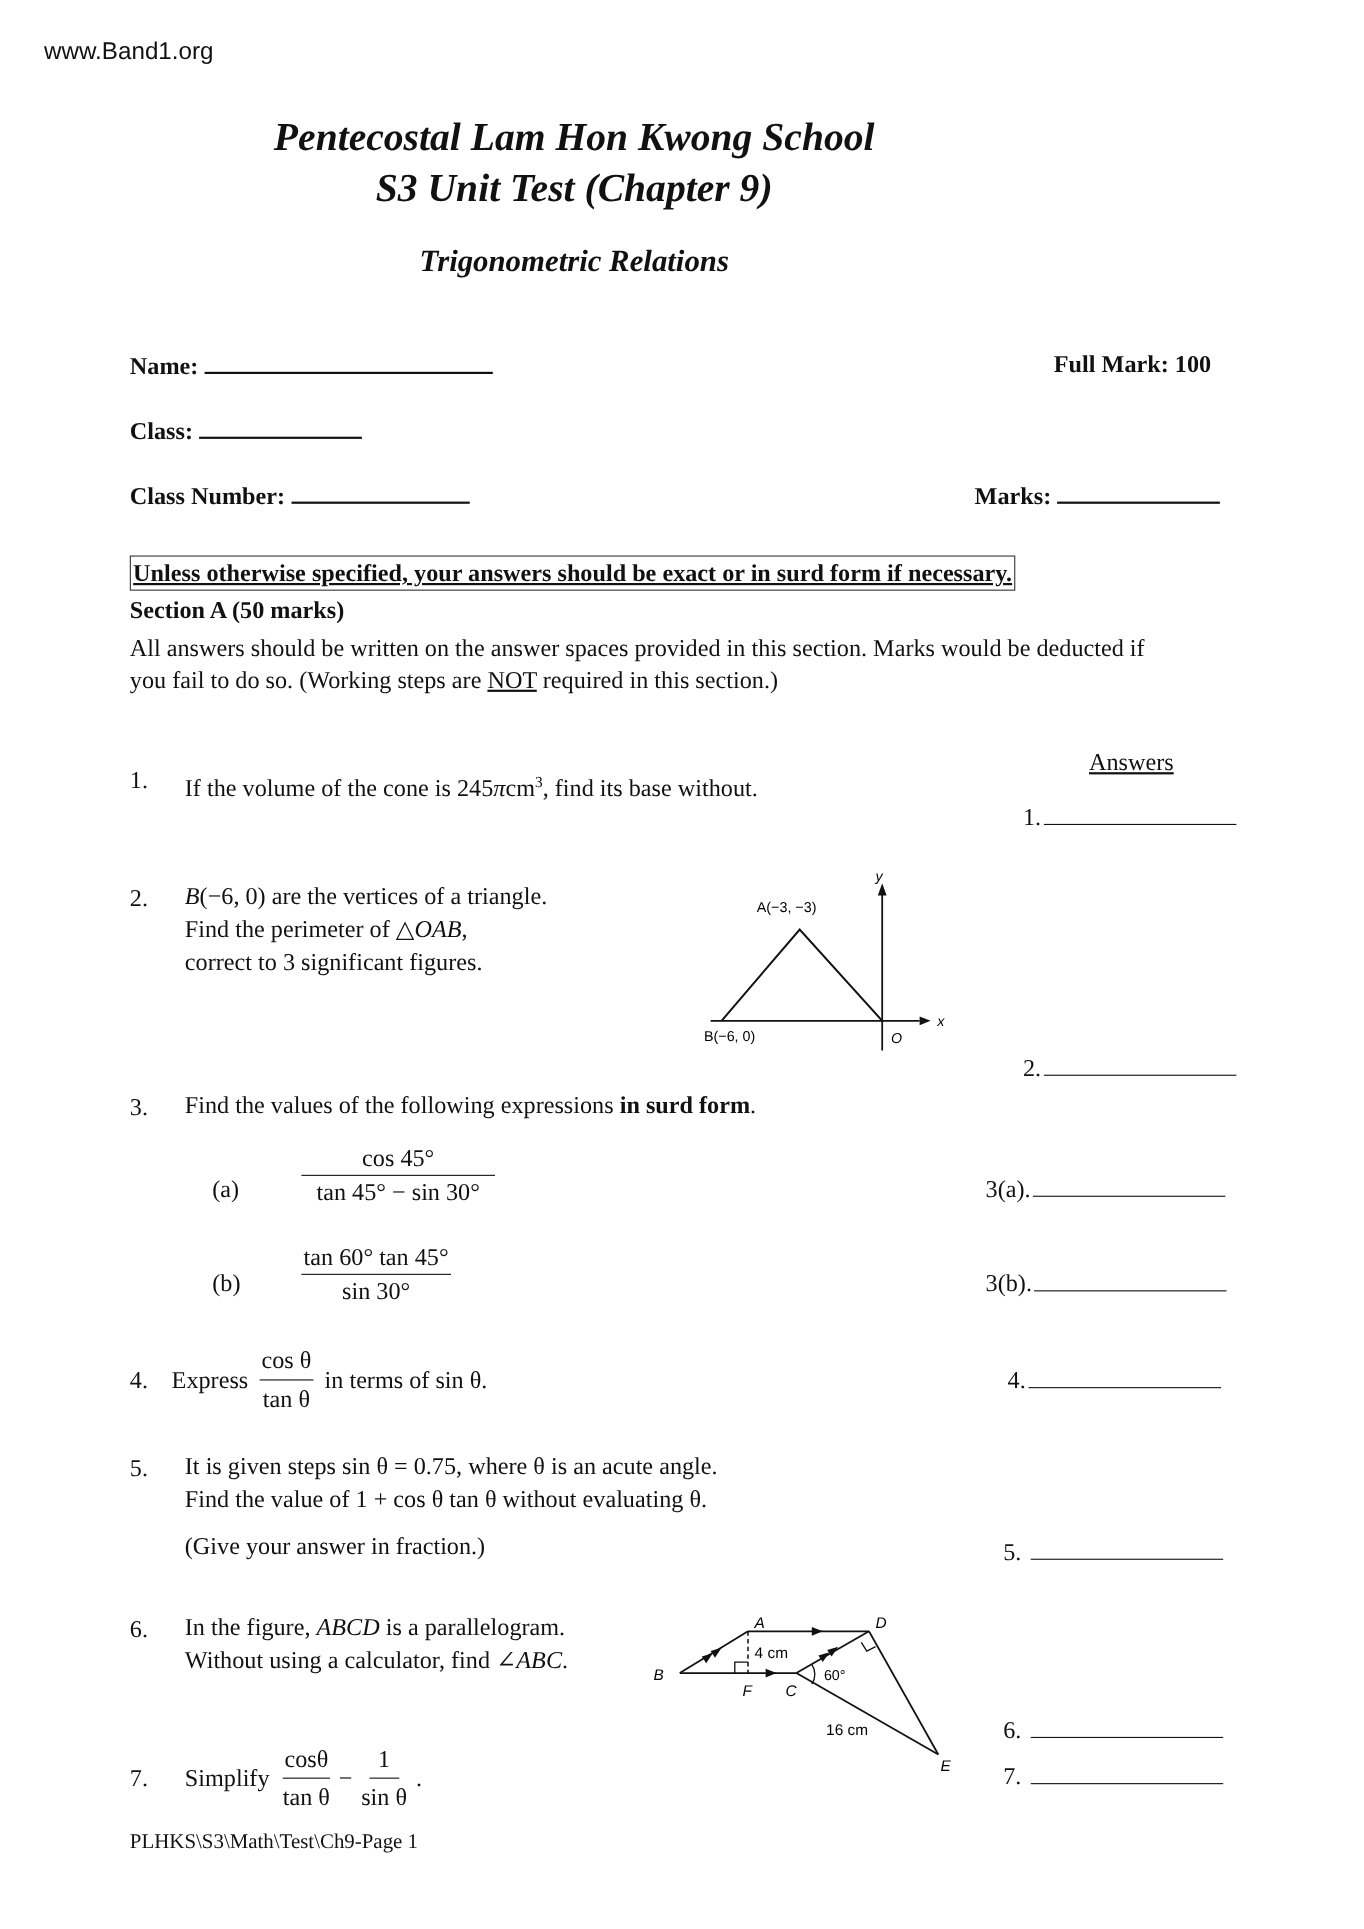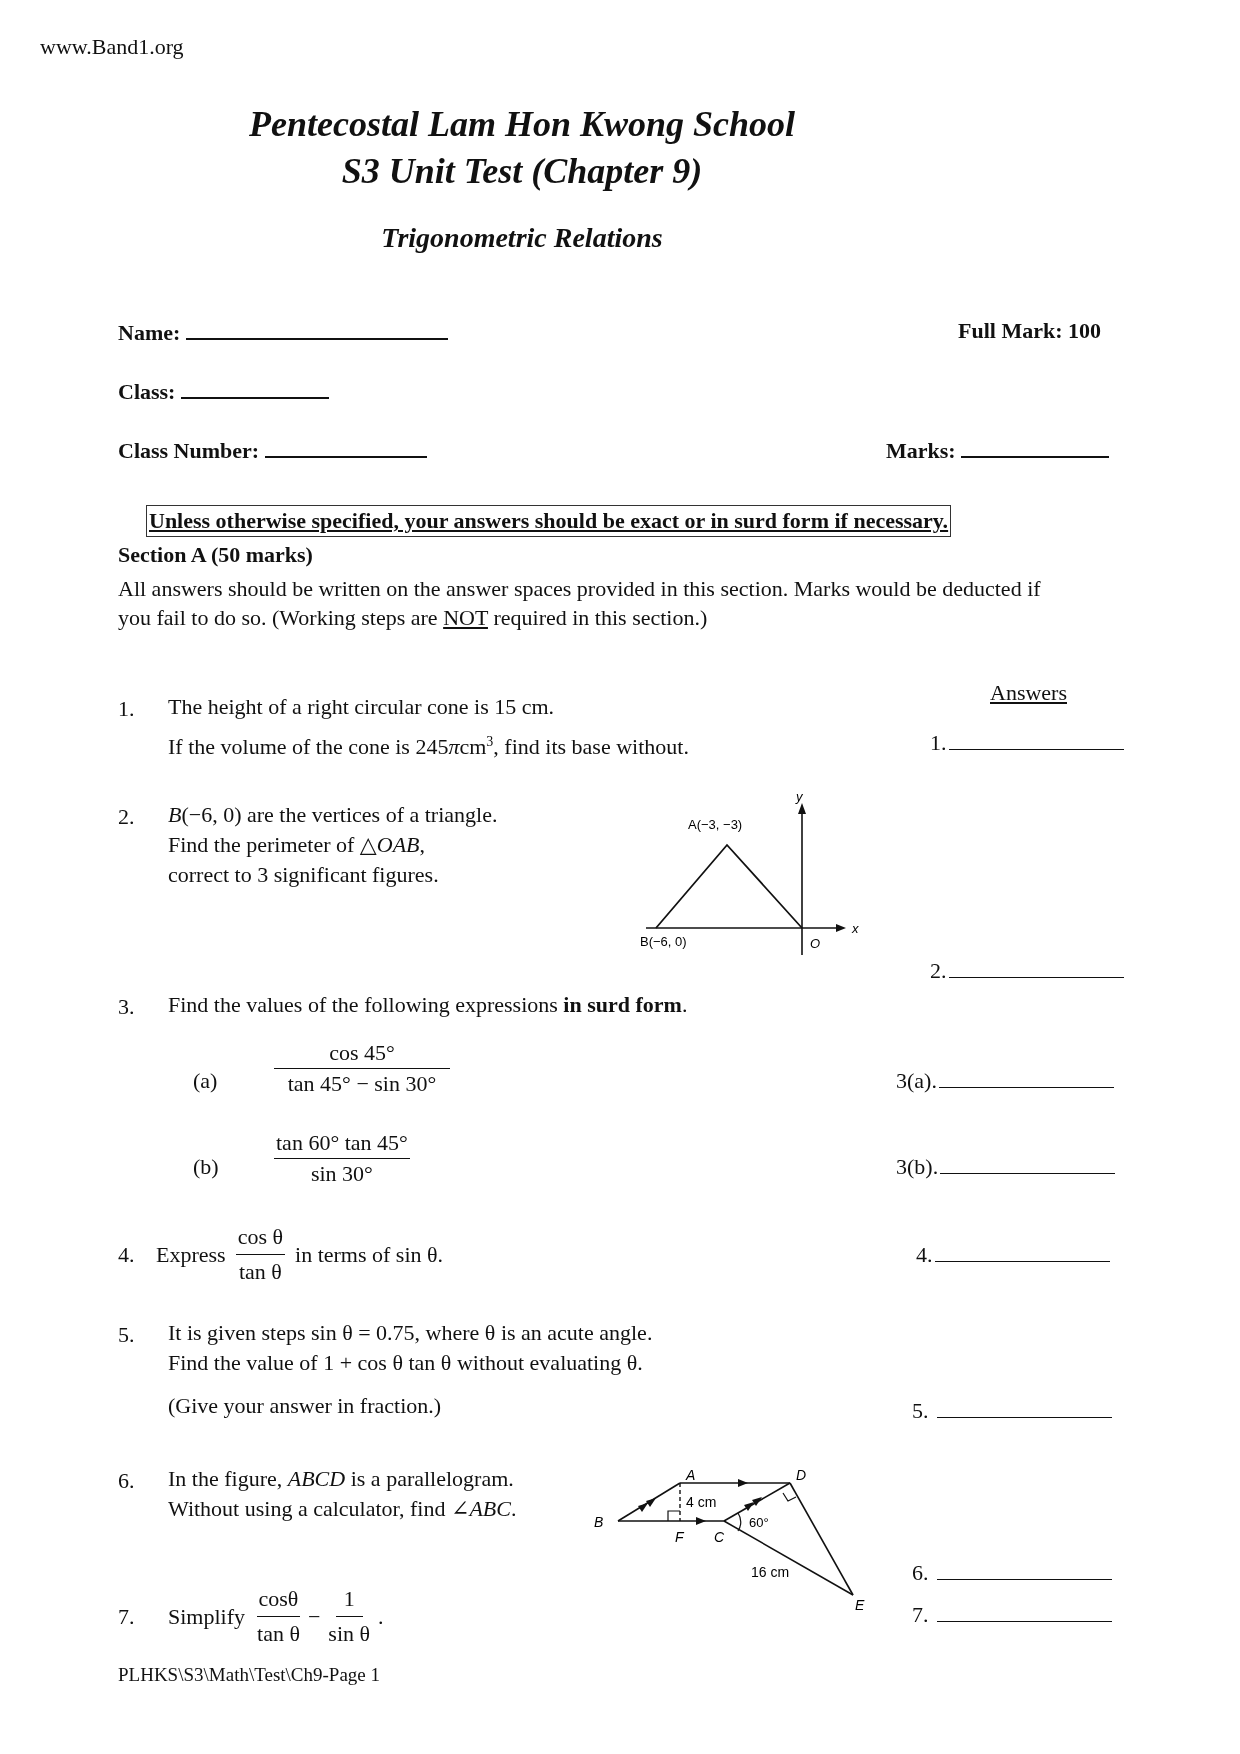--- a/index.html
+++ b/index.html
@@ -1,26 +1,26 @@
 <!DOCTYPE html>
 <html><head>
 <meta charset="utf-8">
 <style>
   html, body { margin:0; padding:0; background:#fff; }
   body { width:1240px; height:1754px; position:relative; overflow:hidden;
          font-family:"Liberation Serif","DejaVu Serif",serif; color:#111; }
   .abs { position:absolute; }
-  .watermark { left:40px; top:34px; font-family:Liberation Serif, serif; font-size:22px; color:#111; }
+  .watermark { left:40px; top:34px; font-family:Liberation Sans, sans-serif; font-size:22px; color:#111; }
   .title { left:0; width:1044px; text-align:center; font-weight:bold; font-style:italic; }
   .t1 { top:103px; font-size:36px; }
   .t2 { top:150px; font-size:36px; }
   .t3 { top:222px; font-size:28px; }
   .lbl { font-weight:bold; font-size:22px; }
   .blank { display:inline-block; border-bottom:2px solid #111; height:20px; vertical-align:baseline; }
-  .notice { left:118px; top:505px; border:1.5px solid #333; padding:0 2px; font-weight:bold; font-size:22px; text-decoration:underline; line-height:30px;margin-left:28px; }
+  .notice { left:118px; top:505px; border:1.5px solid #333; padding:0 2px; font-weight:bold; font-size:22px; text-decoration:underline; line-height:30px; }
   .secA { left:118px; top:542px; font-weight:bold; font-size:22px; }
   .intro { left:118px; top:574px; width:960px; font-size:22px; line-height:29px; }
   .u { text-decoration:underline; }
   .txt { font-size:22px; line-height:30px; }
   .qnum { font-size:22px; }
   .ans-head { left:990px; top:664px; font-size:22px; text-decoration:underline;margin-top:16px; }
   .ans { font-size:22px; white-space:nowrap; }
   .ans .line { display:inline-block; border-bottom:1.5px solid #111; width:175px; height:18px; margin-left:2px; }
   .frac { display:inline-flex; flex-direction:column; align-items:center; vertical-align:middle; font-size:22px; }
   .frac .num { padding:0 2px 2px; border-bottom:1.5px solid #111; }
@@ -59,21 +59,20 @@
 </div>
 
 <div class="abs notice">Unless otherwise specified, your answers should be exact or in surd form if necessary.</div>
 <div class="abs secA">Section A (50 marks)</div>
 <div class="abs intro"><span>All answers should be written on the answer spaces provided in this section. Marks would be deducted if you fail to do so. (Working steps are </span><span class="u">NOT</span><span> required in this section.)</span></div>
 
 <div class="abs ans-head">Answers</div>
 
 <div class="abs qnum" style="left:118px;top:696px;">1.</div>
 <div class="abs txt" style="left:168px;top:692px;">
-  <div>The height of a right circular cone is 15 cm.</div>
   <div style="margin-top:5px;"><span>If the volume of the cone is 245</span><i>π</i><span>cm</span><sup style="font-size:14px;">3</sup><span>, find its base without.</span></div>
 </div>
 <div class="abs ans" style="left:930px;top:730px;"><span>1.</span><span class="line"></span></div>
 
 <div class="abs qnum" style="left:118px;top:804px;">2.</div>
 <div class="abs txt" style="left:168px;top:800px;">
   <div><i>B</i><span>(−6, 0) are the vertices of a triangle.</span></div>
   <div><span>Find the perimeter of △</span><i>OAB</i><span>,</span></div>
   <div>correct to 3 significant figures.</div>
 </div>

